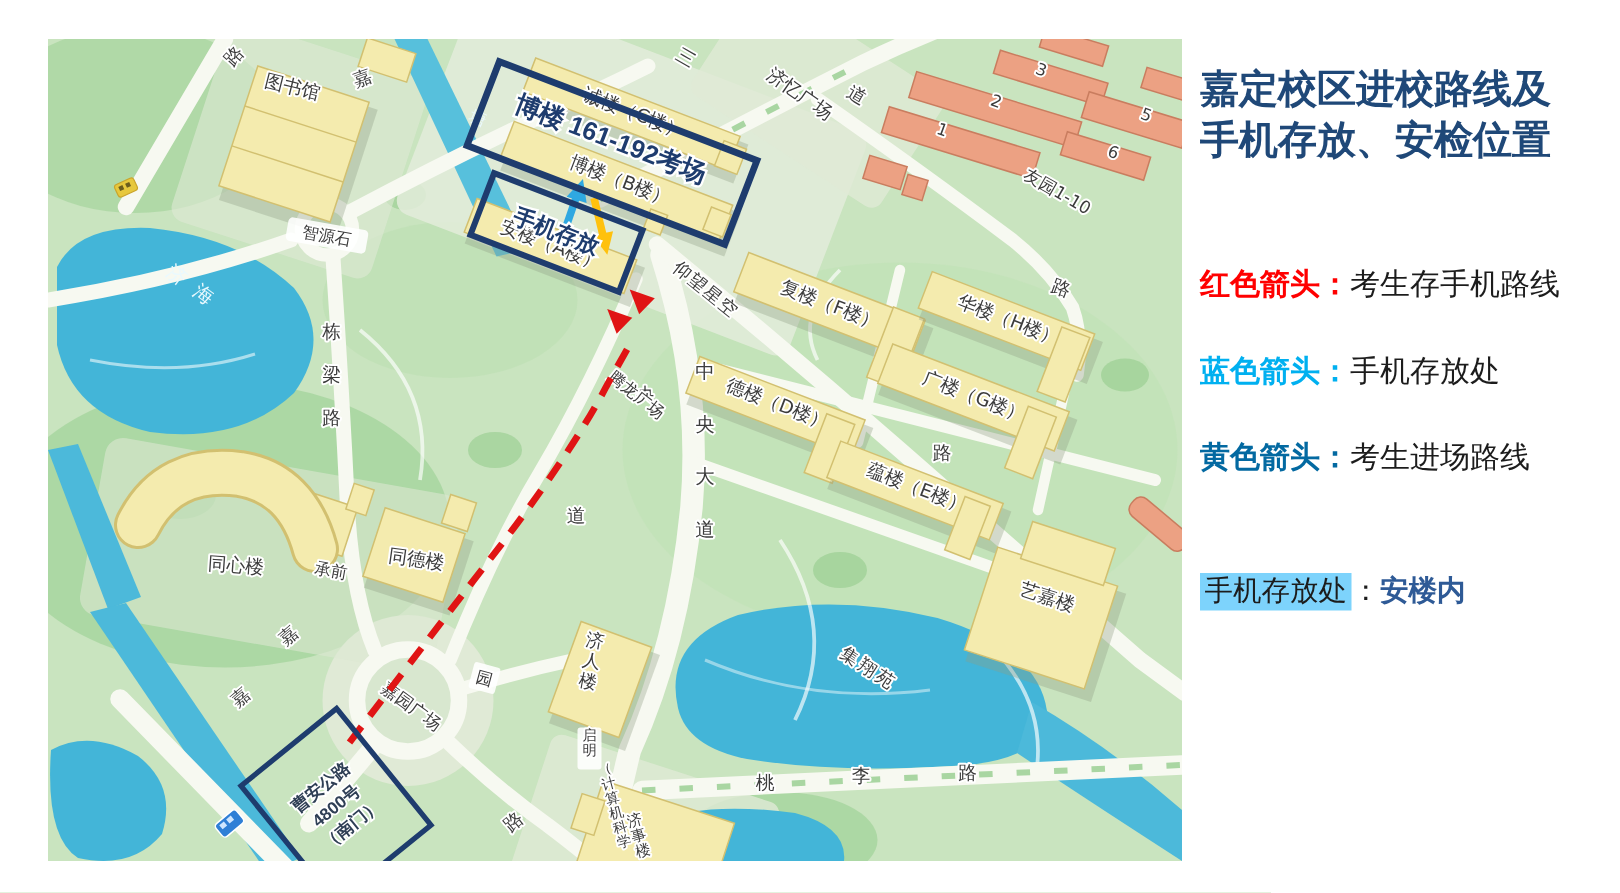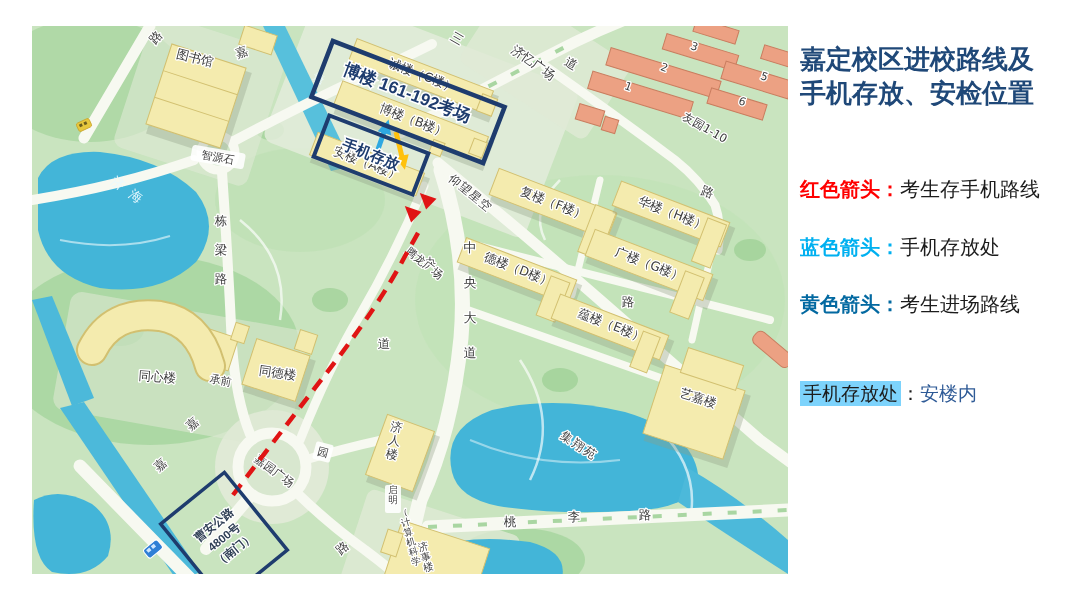--- a/index.html
+++ b/index.html
@@ -25,21 +25,21 @@
   
   .panel{position:absolute;left:795px;top:0;width:285px;height:595px;}
   .title{position:absolute;left:5px;top:42px;font-size:26px;font-weight:bold;color:#1f4878;line-height:1.32;white-space:nowrap;}
   .legend-row{position:absolute;left:5px;font-size:20px;white-space:nowrap;color:#1c1c1c;text-align:center;}
   .lg{font-weight:bold;}
   .c-red{color:#ff0000;}
   .c-blue{color:#00b0f0;margin-top:20px;}
   .c-yellow{color:#0369a1;}
   .storage{position:absolute;left:5px;top:381px;font-size:19px;color:#1c1c1c;white-space:nowrap;}
   .stl{background:#7dd3fc;padding:2px 3px;}
-  .stv{color:#2e5a96;font-weight:normal;}
+  .stv{color:#2e5a96;font-weight:bold;}
 </style>
 </head>
 <body>
 
 <div class="map-wrap">
 <svg width="756" height="548" viewBox="32 26 756 548" xmlns="http://www.w3.org/2000/svg">
 
   <g>
     <rect x="32" y="26" width="756" height="548" fill="#c9e4bf"></rect>
     <ellipse cx="150" cy="350" rx="150" ry="95" fill="#a5d49d" opacity="0.8"></ellipse>

